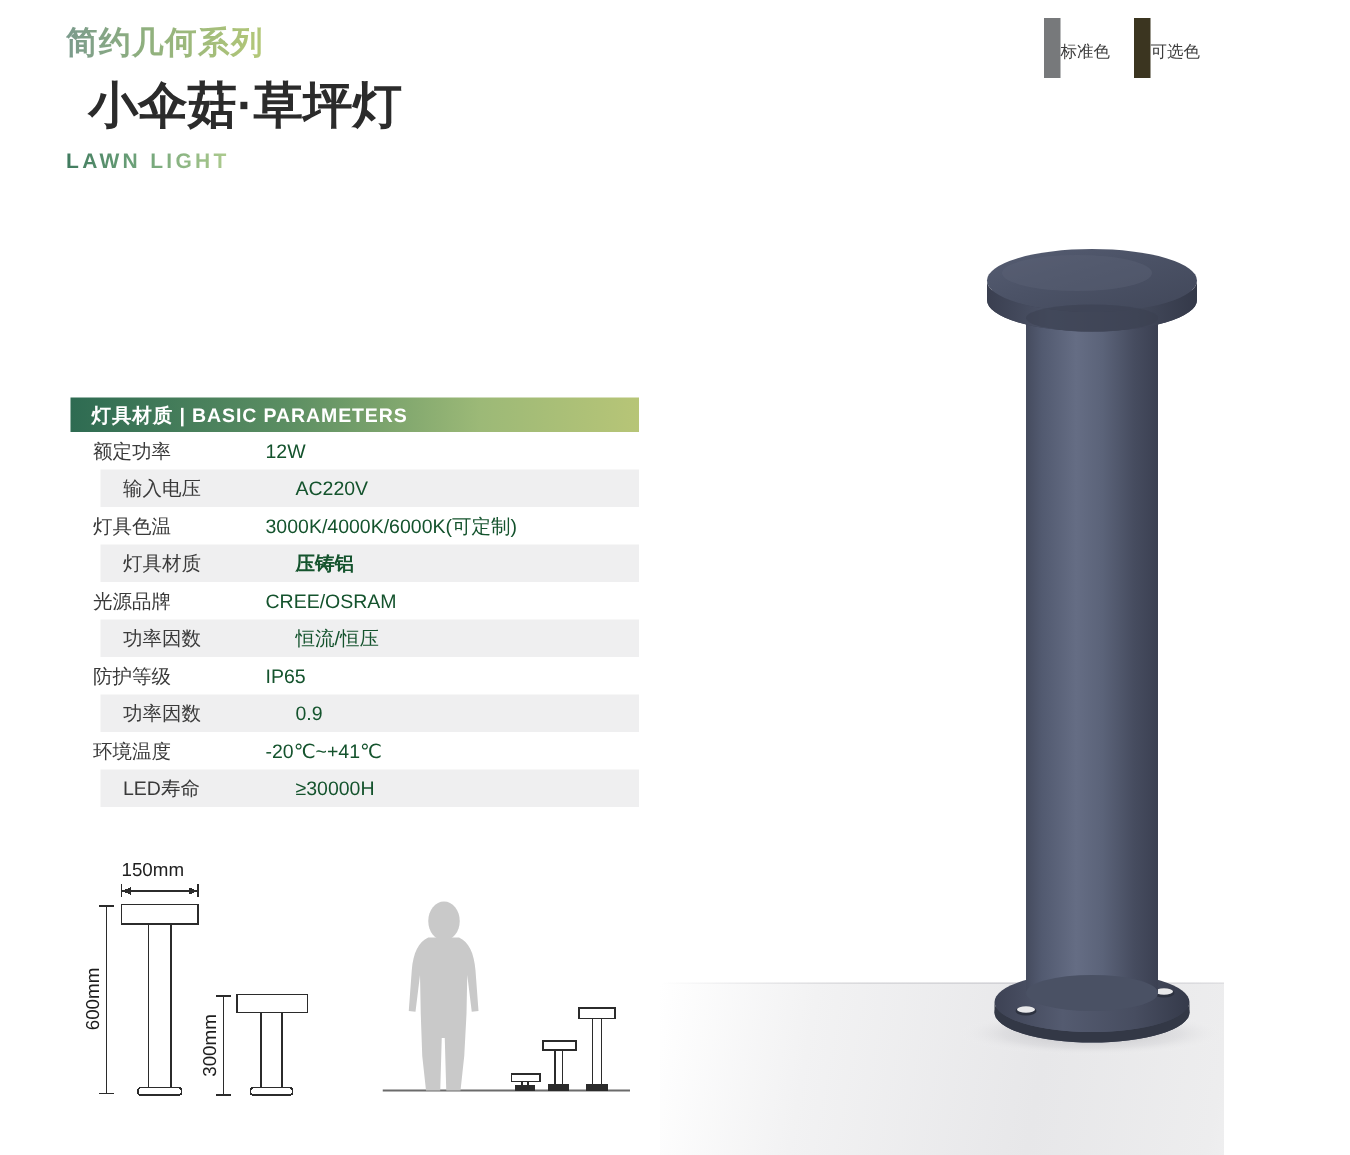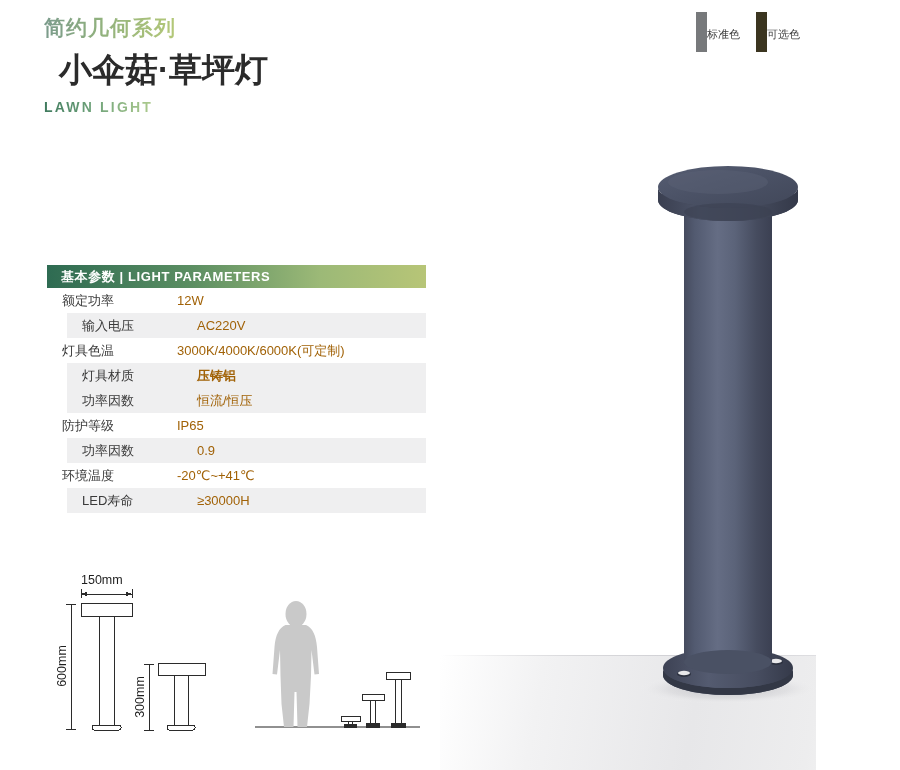--- a/index.html
+++ b/index.html
@@ -131,21 +131,21 @@
   .params-row.alt { background: #efeff0; margin-left: 20px; }
   .params-row.plain { background: #ffffff; }
   .p-label {
     width: 130px;
     padding-left: 15px;
     box-sizing: border-box;
     color: #3a3a3a;
     white-space: nowrap;
   }
   .p-value {
-    color: #a16207;
+    color: #14532d;
     white-space: nowrap;
     text-align: center;
   }
   .p-value.bold { font-weight: bold; }
 
   
   .dim-drawing {
     position: absolute;
     left: 48px;
     top: 556px;
@@ -180,37 +180,41 @@
       <div class="swatch-chip" style="background:#77797b"></div>
       <div class="swatch-label">标准色</div>
     </div>
     <div class="swatch-item">
       <div class="swatch-chip" style="background:#3b3520"></div>
       <div class="swatch-label">可选色</div>
     </div>
   </div>
 
   <div class="params">
-    <div class="params-header">基本参数 | LIGHT PARAMETERS</div>
+    <div class="params-header">灯具材质 | BASIC PARAMETERS</div>
 
     <div class="params-row plain">
       <span class="p-label">额定功率</span>
       <span class="p-value">12W</span>
     </div>
     <div class="params-row alt">
       <span class="p-label">输入电压</span>
       <span class="p-value">AC220V</span>
     </div>
     <div class="params-row plain">
       <span class="p-label">灯具色温</span>
       <span class="p-value">3000K/4000K/6000K(可定制)</span>
     </div>
     <div class="params-row alt">
       <span class="p-label">灯具材质</span>
       <span class="p-value bold">压铸铝</span>
+    </div>
+    <div class="params-row plain">
+      <span class="p-label">光源品牌</span>
+      <span class="p-value">CREE/OSRAM</span>
     </div>
     <div class="params-row alt">
       <span class="p-label">功率因数</span>
       <span class="p-value">恒流/恒压</span>
     </div>
     <div class="params-row plain">
       <span class="p-label">防护等级</span>
       <span class="p-value">IP65</span>
     </div>
     <div class="params-row alt">

